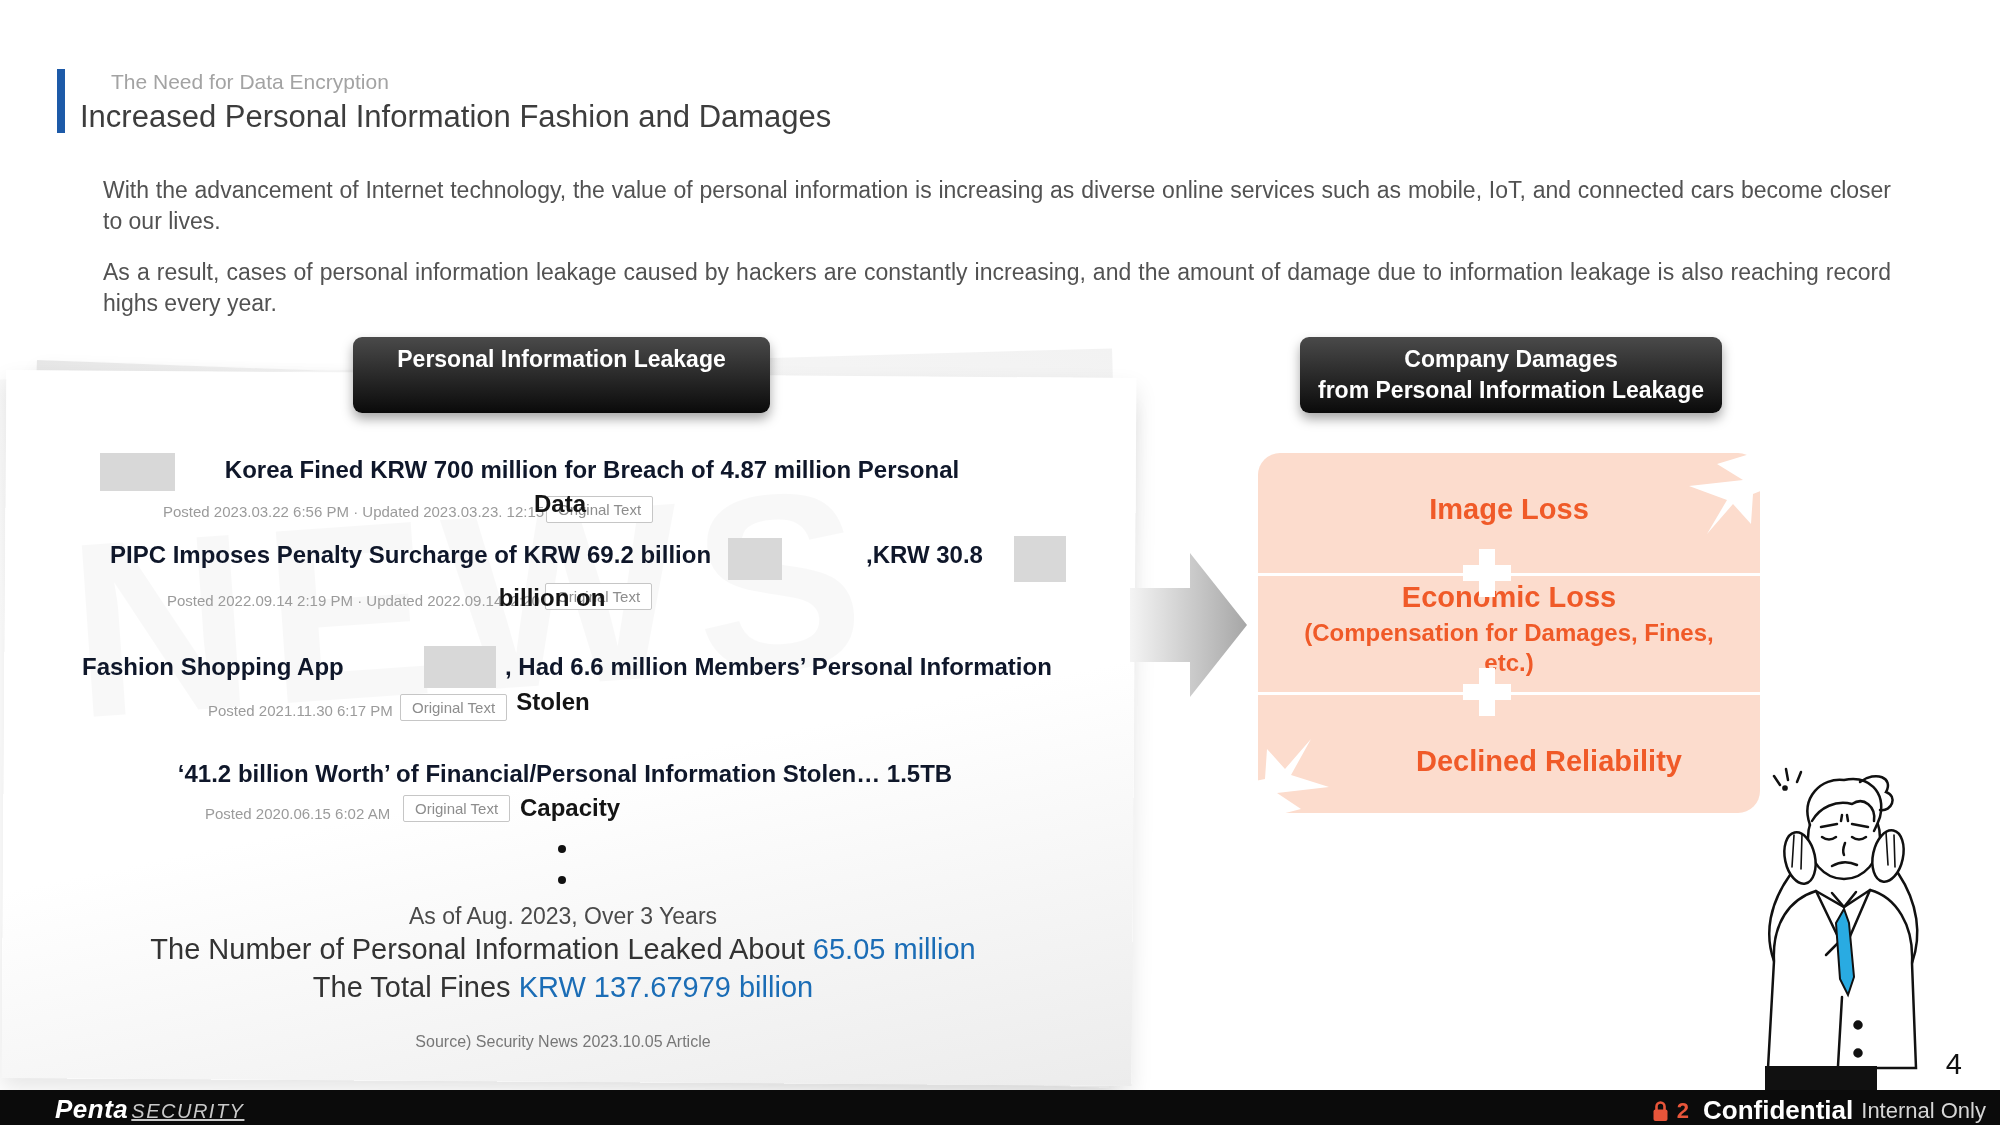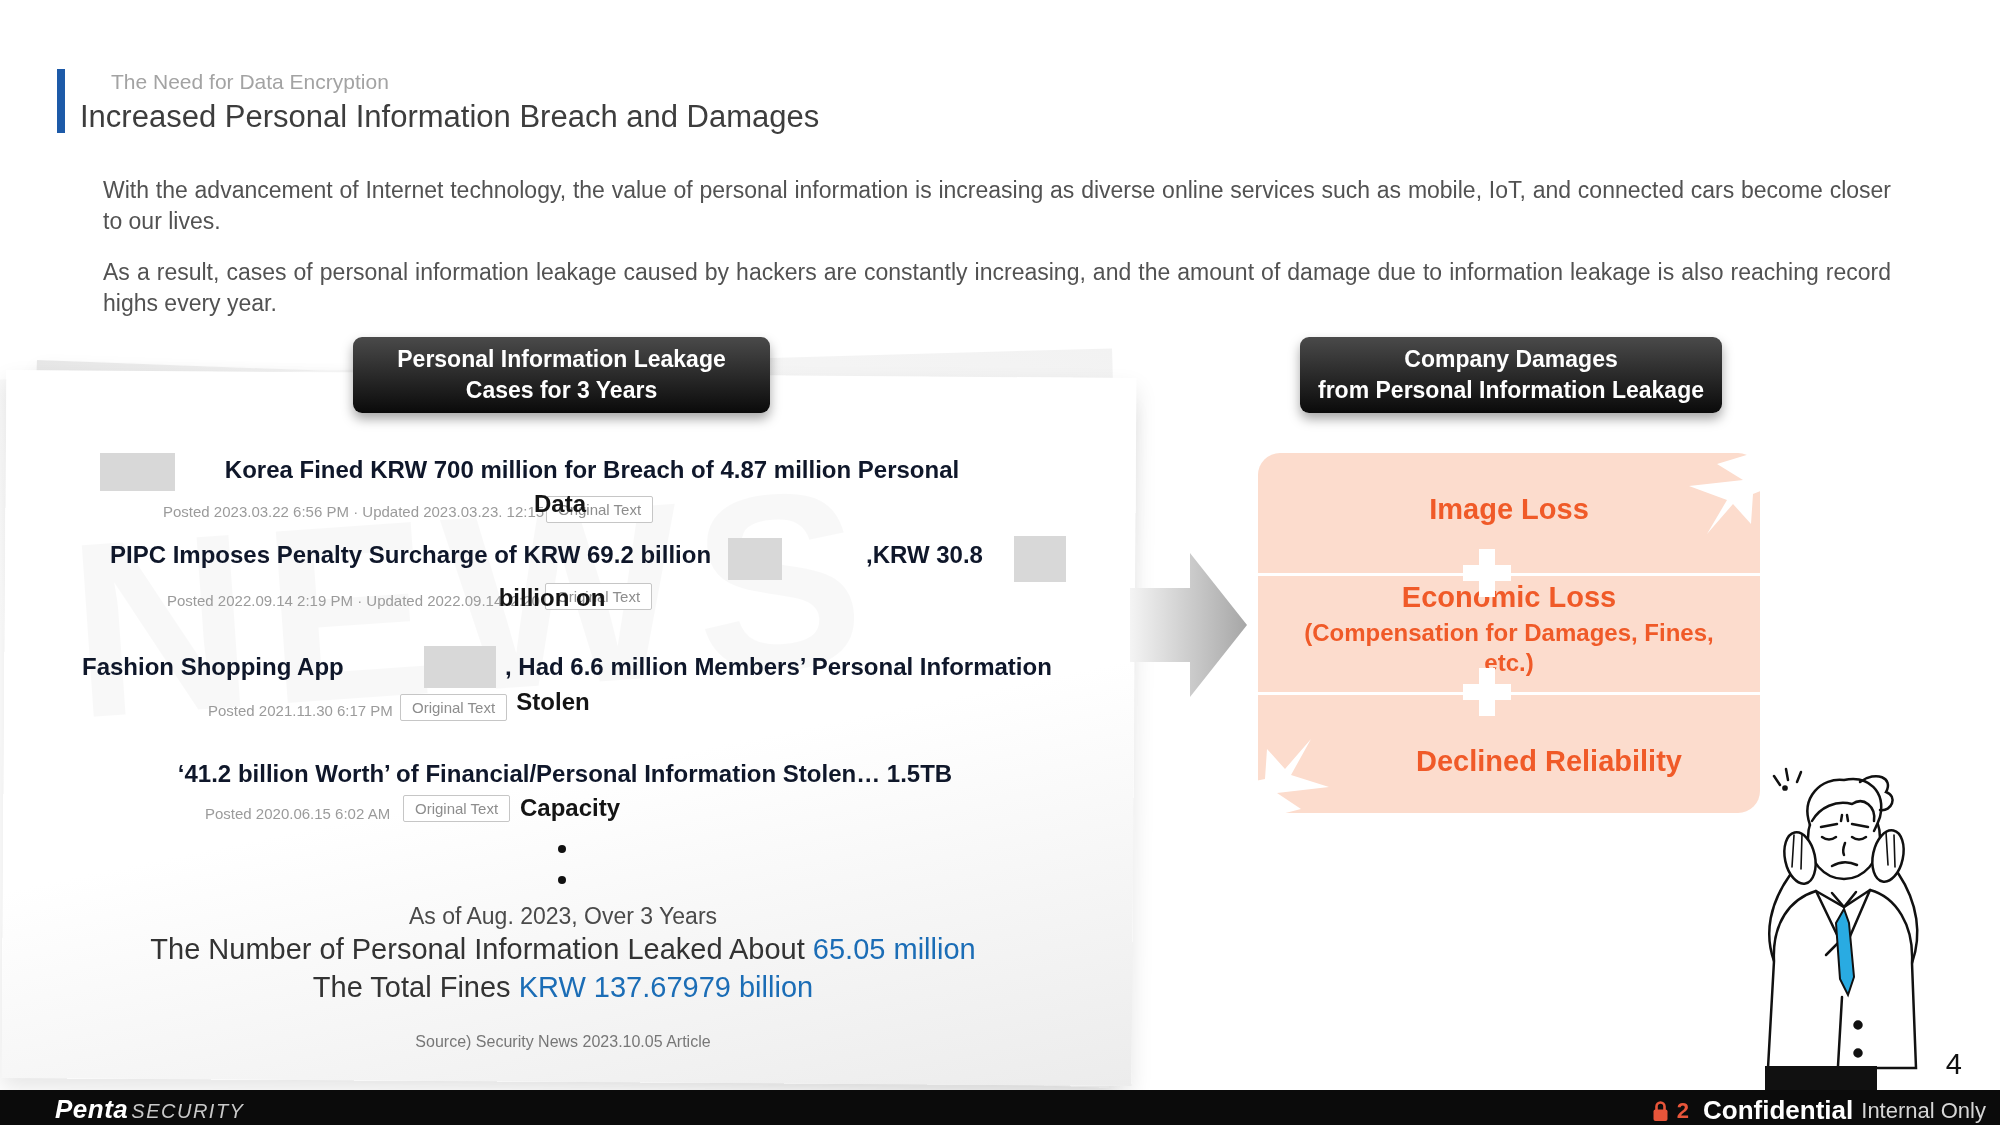--- a/index.html
+++ b/index.html
@@ -70,49 +70,48 @@
   .burst{position:absolute;z-index:5;}
   #burst-1{right:-3px;top:-3px;}
   #burst-2{left:-3px;bottom:-8px;}
 
   #man-svg{left:1728px;top:763px;z-index:3;}
 
   
   #footer{left:0;top:1090px;width:2000px;height:35px;background:#0b0b0b;z-index:6;}
   #brand{left:55px;top:1094px;z-index:7;}
   #brand-bold{font-weight:800;font-style:italic;font-size:26px;color:#fff;letter-spacing:.5px;}
-  #brand-light{font-style:italic;font-size:20px;color:#c9c9c9;letter-spacing:1.5px;margin-left:3px;}
+  #brand-light{font-style:italic;font-size:20px;color:#c9c9c9;letter-spacing:1.5px;margin-left:3px;text-decoration:underline;}
   #conf-group{right:14px;top:1095px;display:flex;align-items:center;gap:8px;z-index:7;}
   #badge-count{color:#e8553a;font-weight:bold;font-size:22px;}
   #conf-bold{color:#fff;font-weight:bold;font-size:26px;margin-left:6px;}
   #conf-light{color:#d6d6d6;font-size:22px;}
   #page-num{right:38px;top:1048px;font-size:29px;color:#111;z-index:4;}
 </style>
 </head>
 <body>
 
 <div id="slide">
 
   <div class="abs" id="accent-bar"></div>
   <div class="abs" id="eyebrow">The Need for Data Encryption</div>
-  <div class="abs" id="page-title">Increased Personal Information Breach and Damages</div>
+  <div class="abs" id="page-title">Increased Personal Information Fashion and Damages</div>
 
   <div class="abs intro" id="intro-2">As a result, cases of personal information leakage caused by hackers are constantly increasing, and the amount of damage due to information leakage is also reaching record highs every year.</div>
   <div class="abs intro" id="intro-1">With the advancement of Internet technology, the value of personal information is increasing as diverse online services such as mobile, IoT, and connected cars become closer to our lives.</div>
 
   <div class="abs" id="paper-wrap">
     <div class="sheet" id="sheet-b"></div>
     <div class="sheet" id="sheet-c"></div>
     <div class="sheet" id="sheet-main"></div>
   </div>
   <div class="abs" id="watermark">NEWS</div>
 
   <div class="panel-label" id="label-left">
     <div>Personal Information Leakage</div>
-    <div>Cases for 3 Years</div>
   </div>
   <div class="panel-label" id="label-right">
     <div>Company Damages</div>
     <div>from Personal Information Leakage</div>
   </div>
 
   <div class="redact" style="left:100px;top:453px;width:75px;height:38px;"></div>
   <div class="news-title cx" style="left:592px;top:456px;">Korea Fined KRW 700 million for Breach of 4.87 million Personal</div>
   <div class="news-line2 cx" style="left:560px;top:490px;">Data</div>
   <div class="meta" style="left:163px;top:503px;">Posted 2023.03.22 6:56 PM · Updated 2023.03.23. 12:15 AM</div>

